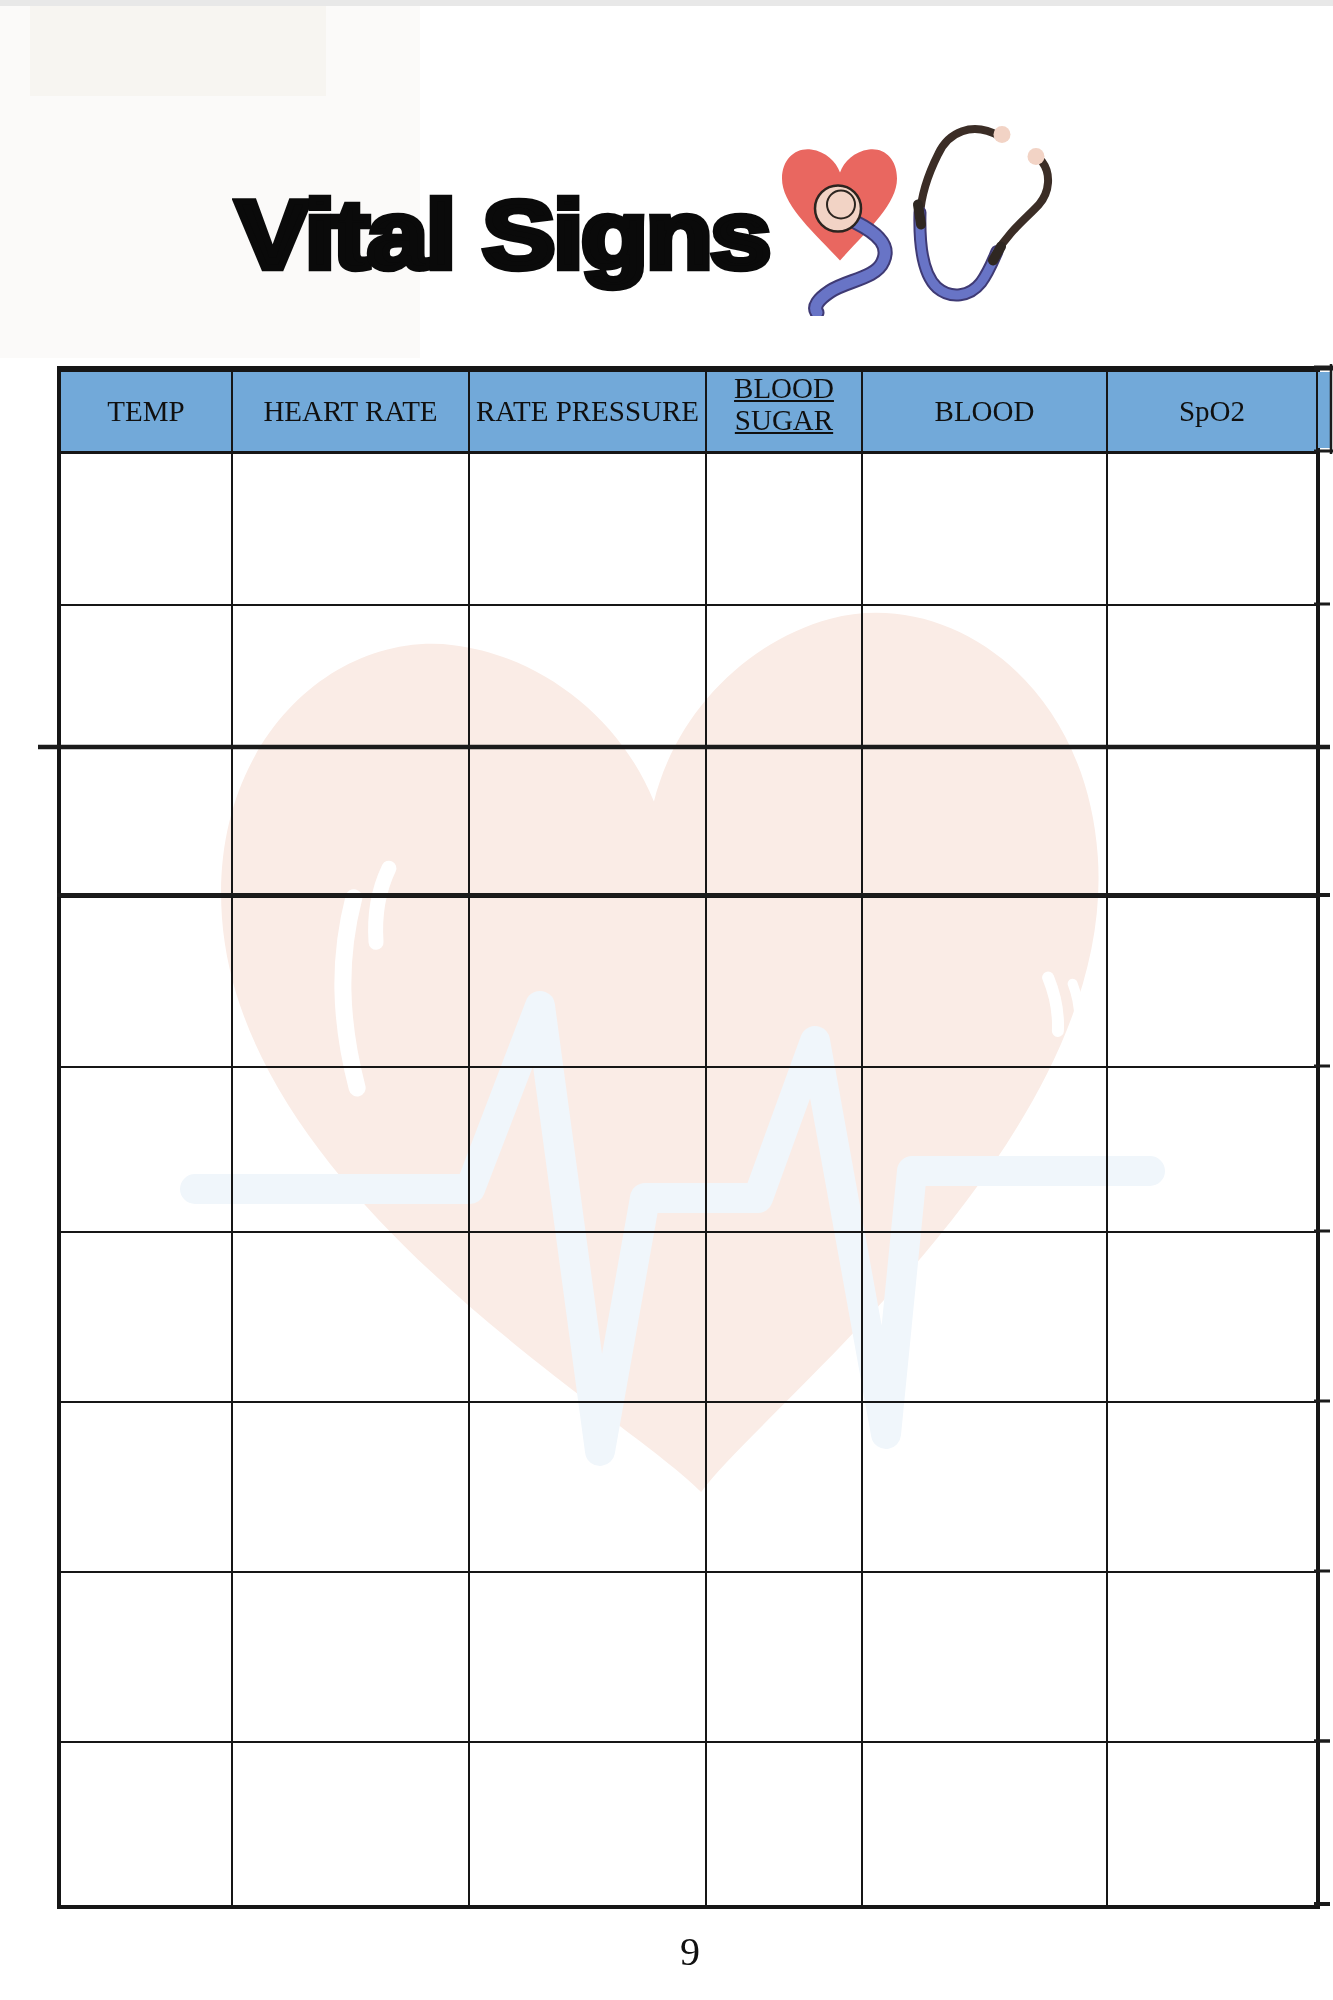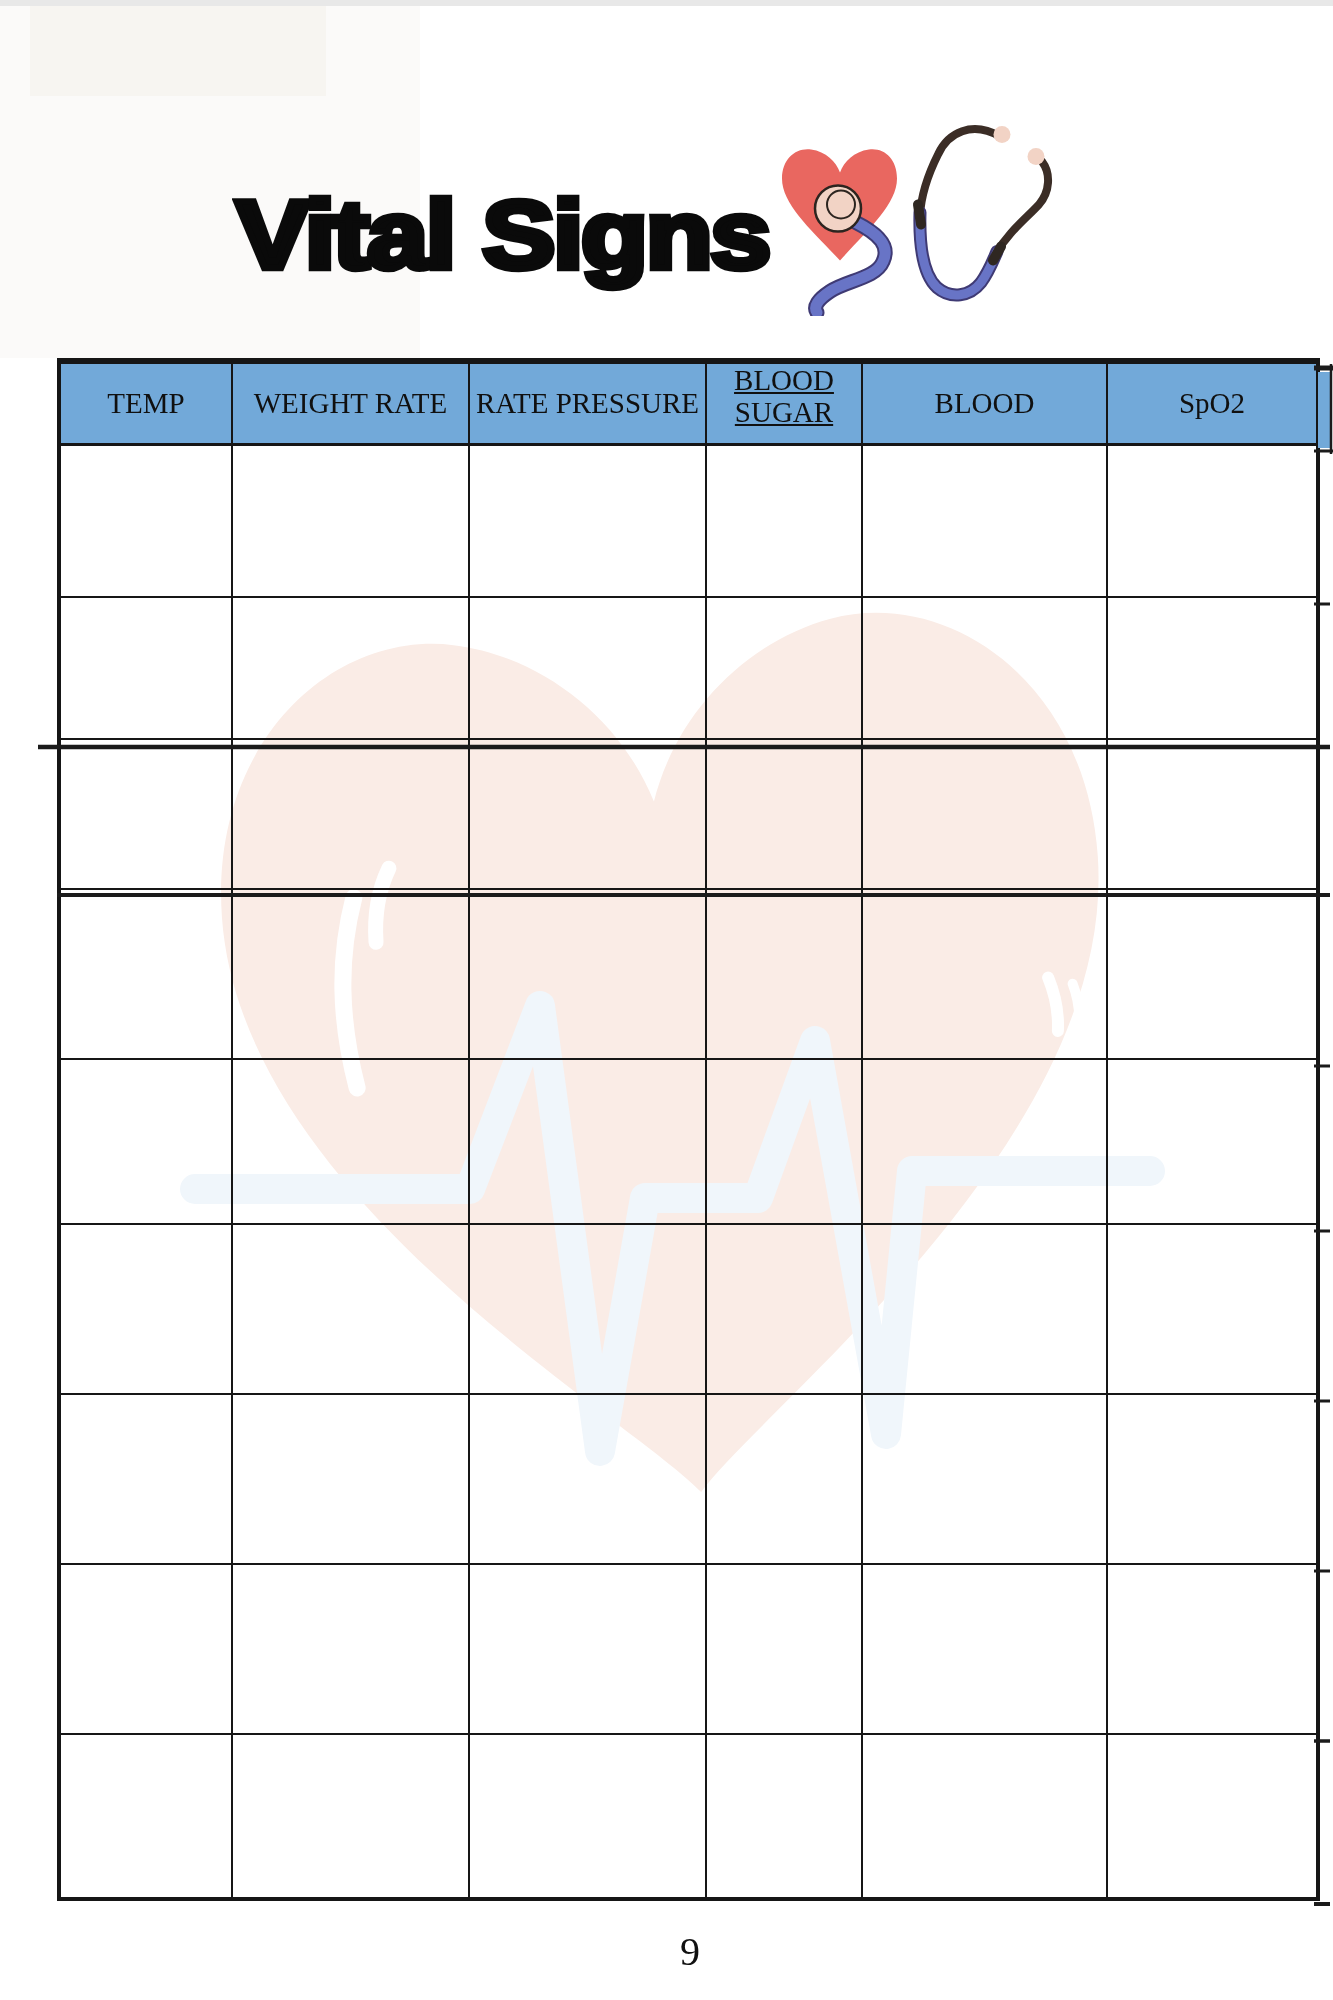--- a/index.html
+++ b/index.html
@@ -23,21 +23,21 @@
   .title-svg text{
     font-family:"Liberation Sans", sans-serif;
     font-weight:bold;
     fill:#0a0a0a;stroke:#0a0a0a;stroke-width:6.5;
     letter-spacing:-2px;
   }
   .logo-svg{position:absolute;left:610px;top:75px;z-index:1;}
 
   
   table.vitals{
-    position:absolute;left:57px;top:352px;z-index:1;
+    position:absolute;left:57px;top:360px;z-index:1;
     width:1259px;
     border-collapse:collapse;table-layout:fixed;
     background:transparent;
   }
   table.vitals th, table.vitals td{
     border:2.5px solid #161616;
     padding:0;
   }
   table.vitals thead tr{height:83px;}
   table.vitals th{
@@ -130,21 +130,21 @@
       <col style="width:156px">
         <col style="width:245px">
         <col style="width:211px">
     </colgroup>
     <thead>
       <tr>
         <th>
             <div>TEMP</div>
           </th>
         <th>
-            <div>WEIGHT RATE</div>
+            <div>HEART RATE</div>
           </th>
         <th>
             <div>RATE PRESSURE</div>
           </th>
         <th class="raised">
             <div>BLOOD SUGAR</div>
           </th>
         <th>
             <div>BLOOD</div>
           </th>

